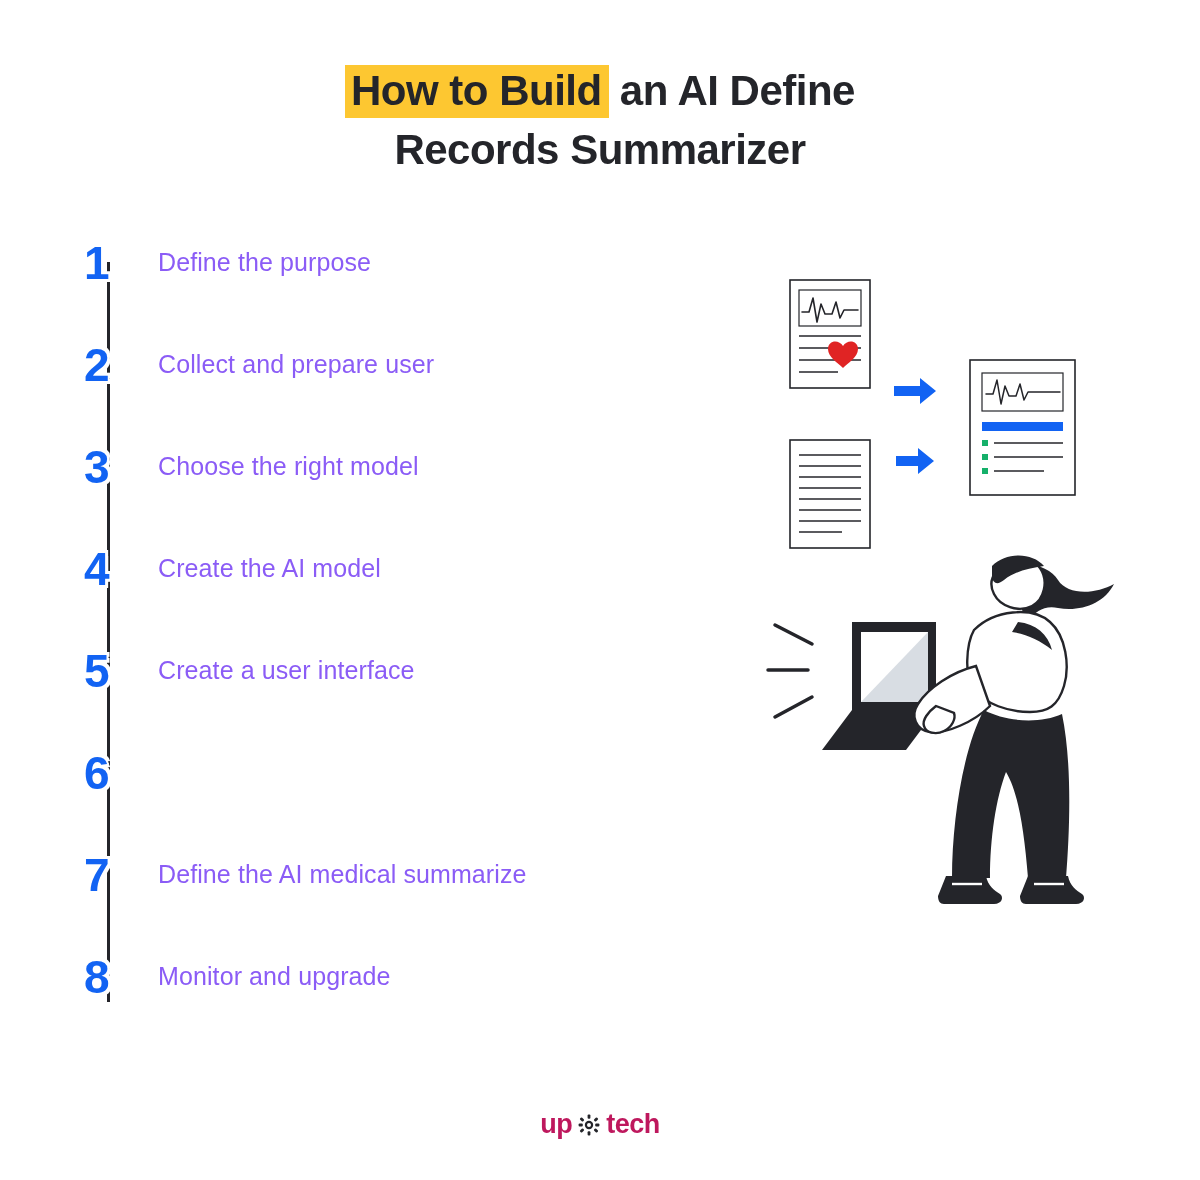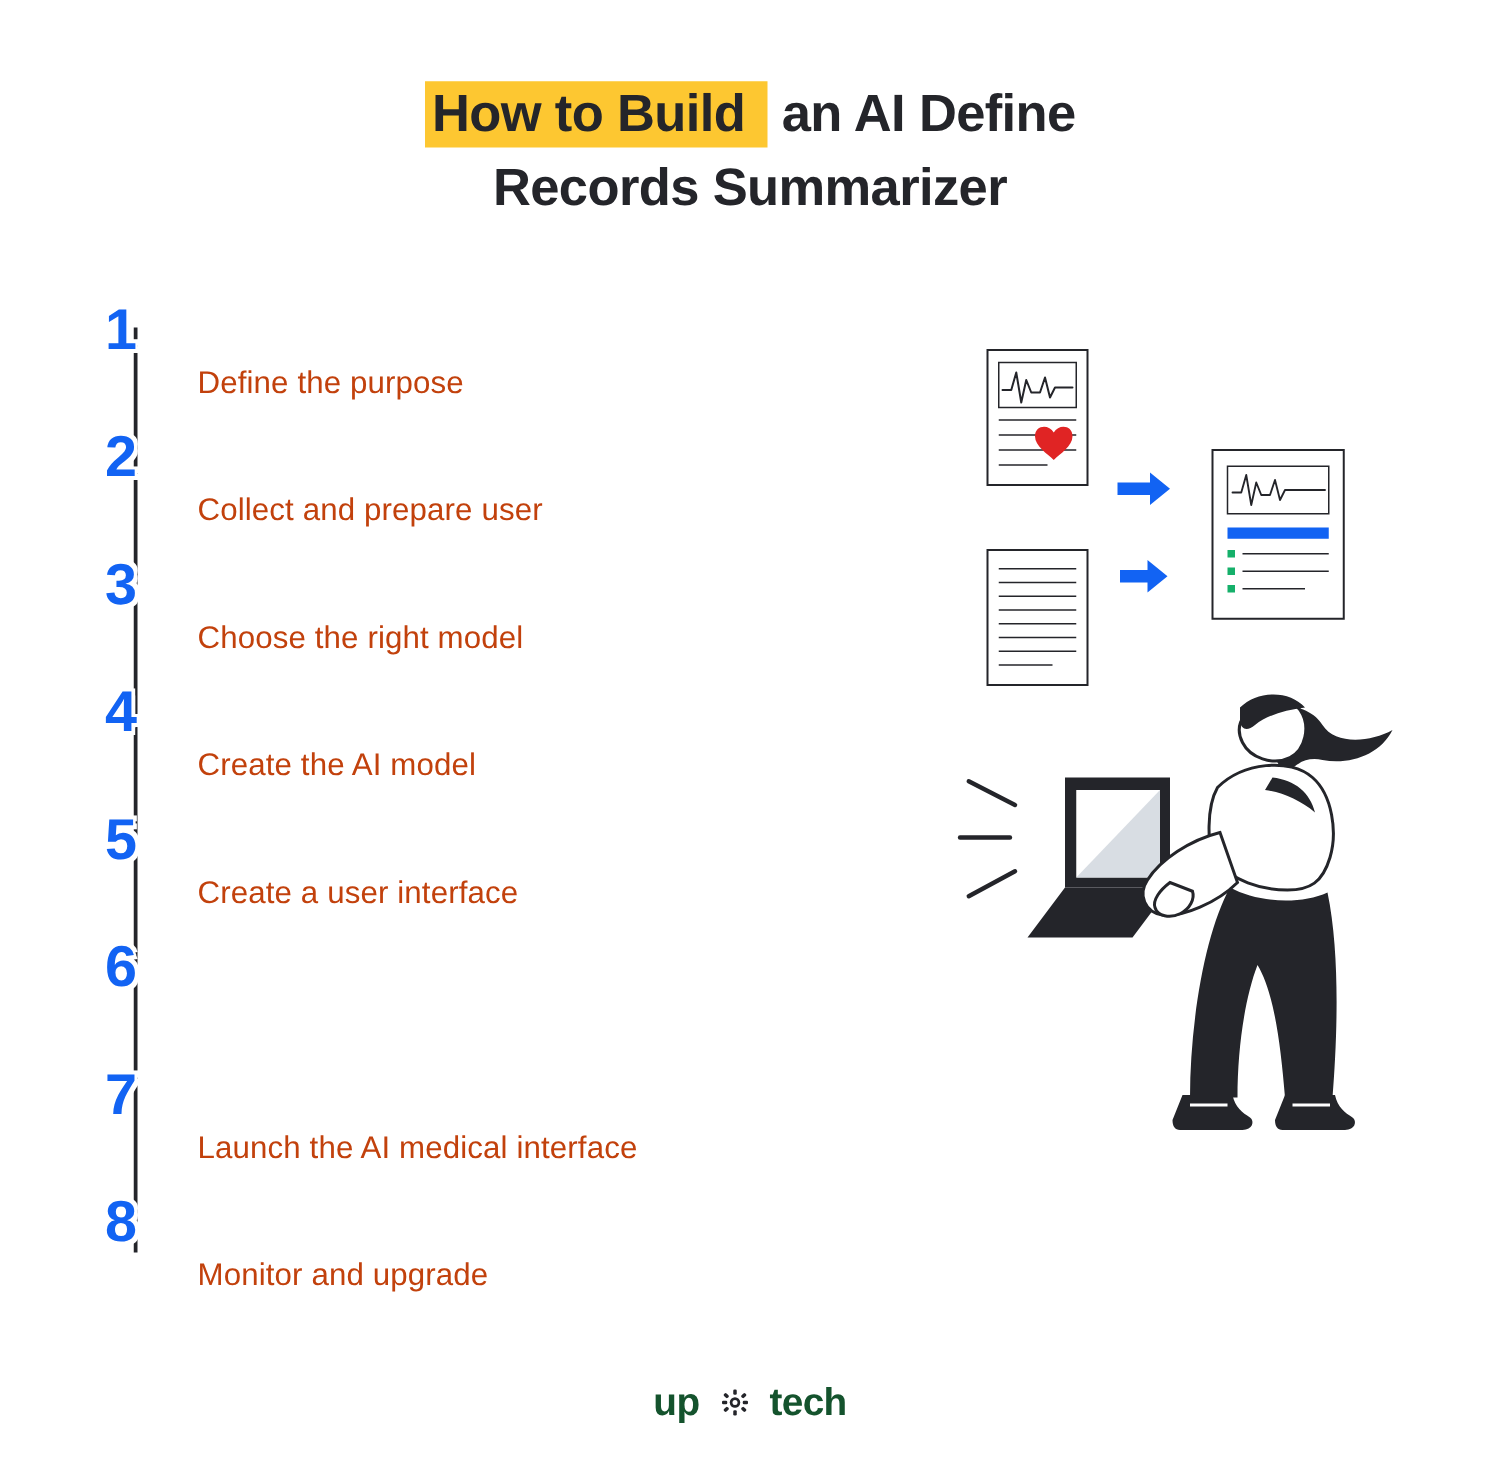--- a/index.html
+++ b/index.html
@@ -26,21 +26,21 @@
   }
   .title-line {
     font-size: 42px;
     font-weight: bold;
     line-height: 1.4;
     letter-spacing: -0.5px;
     color: #24252a;
   }
   .title-hl {
     background: #fdc731;
-    padding: 2px 18px 4px 6px;
+    padding: 2px 7px 4px 6px;
     box-decoration-break: clone;
     -webkit-box-decoration-break: clone;
   }
 
   
   .steps {
     position: absolute;
     top: 240px;
     left: 80px;
     width: 640px;
@@ -69,26 +69,25 @@
     font-weight: bold;
     color: #1263f3;
     line-height: 1;
     padding-left: 4px;
     text-shadow:
       2px 0 0 #fff, -2px 0 0 #fff, 0 2px 0 #fff, 0 -2px 0 #fff,
       3px 3px 0 #fff, -3px 3px 0 #fff, 3px -3px 0 #fff, -3px -3px 0 #fff;
   }
   .step-label {
     font-size: 25px;
-    color: #c2410c;
+    color: #8b5cf6;
     line-height: 1;
     padding-top: 10px;
     padding-left: 18px;
     letter-spacing: 0.1px;
-    margin-top: 44px;
   }
 
   
   .illustration {
     position: absolute;
     top: 270px;
     left: 760px;
     width: 410px;
     height: 730px;
   }
@@ -97,24 +96,24 @@
   .footer {
     position: absolute;
     bottom: 40px;
     left: 0;
     width: 1200px;
     text-align: center;
   }
   .logo {
     display: inline-flex;
     align-items: center;
-    gap: 15px;
-    font-size: 31px;
+    gap: 4px;
+    font-size: 27px;
     font-weight: bold;
-    color: #14532d;
+    color: #be185d;
     letter-spacing: -0.5px;
   }
   .logo-mark {
     display: inline-block;
     width: 22px;
     height: 22px;
     position: relative;
     margin: 0 2px;
   }
   .logo-mark svg { display: block; }
@@ -150,21 +149,21 @@
   </div>
   <div class="step">
     <div class="step-num">5</div>
     <div class="step-label">Create a user interface</div>
   </div>
   <div class="step">
     <div class="step-num">6</div>
   </div>
   <div class="step">
     <div class="step-num">7</div>
-    <div class="step-label">Launch the AI medical interface</div>
+    <div class="step-label">Define the AI medical summarize</div>
   </div>
   <div class="step">
     <div class="step-num">8</div>
     <div class="step-label">Monitor and upgrade</div>
   </div>
 </div>
 
 <div class="illustration">
   <svg width="410" height="730" viewBox="0 0 410 730" xmlns="http://www.w3.org/2000/svg">
 

